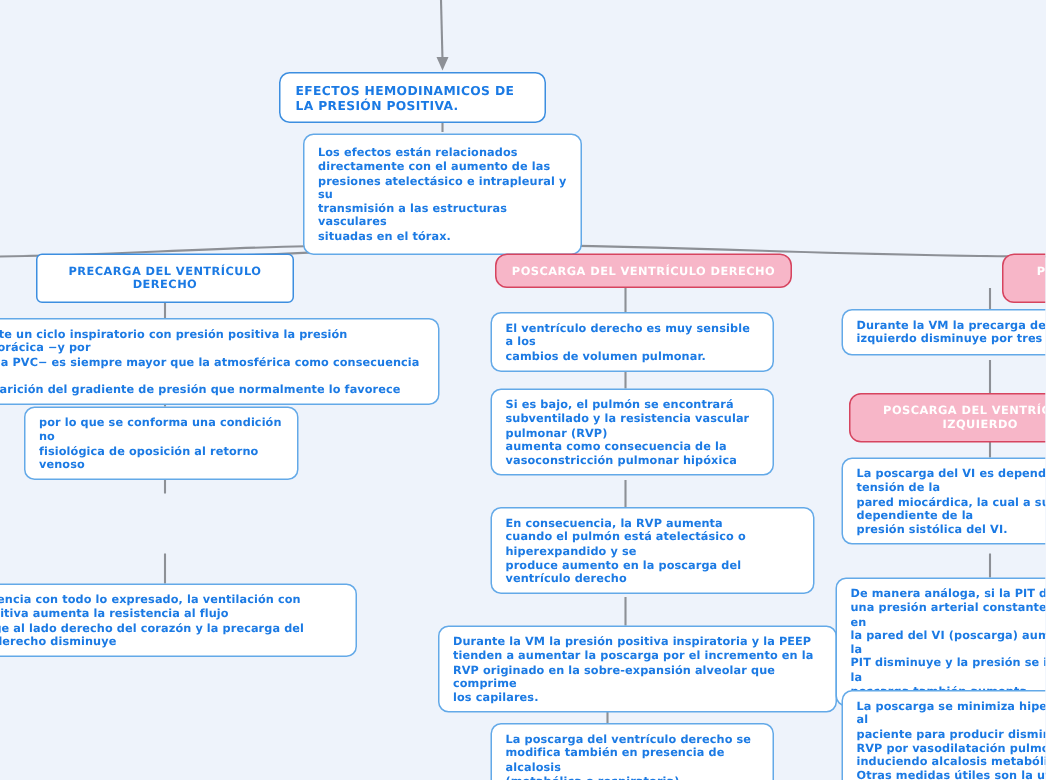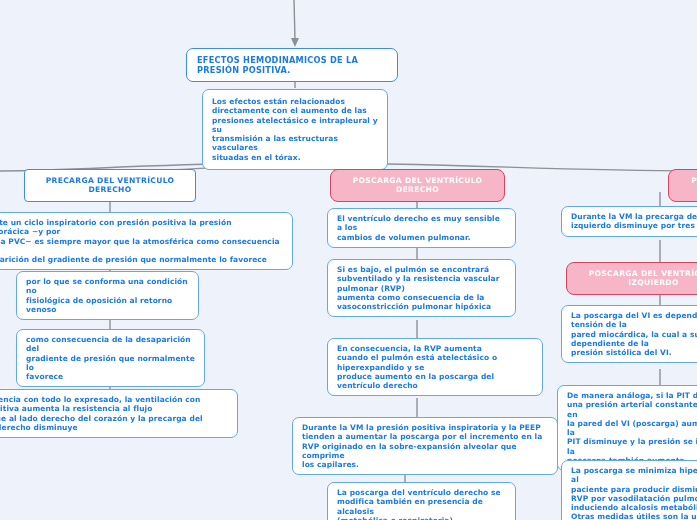--- a/index.html
+++ b/index.html
@@ -103,48 +103,45 @@
     <line x1="417" y1="398" x2="417" y2="417" stroke="#8d9096" stroke-width="1.4"></line>
     <line x1="405" y1="463" x2="405" y2="482" stroke="#8d9096" stroke-width="1.4"></line>
 
     <line x1="660" y1="192" x2="660" y2="206" stroke="#8d9096" stroke-width="1.4"></line>
     <line x1="660" y1="240" x2="660" y2="262" stroke="#8d9096" stroke-width="1.4"></line>
     <line x1="660" y1="288" x2="660" y2="305" stroke="#8d9096" stroke-width="1.4"></line>
     <line x1="660" y1="369" x2="660" y2="385" stroke="#8d9096" stroke-width="1.4"></line>
     <line x1="660" y1="445" x2="660" y2="460" stroke="#8d9096" stroke-width="1.4"></line>
   </svg>
 
-  <div class="node root" style="left:186px; top:48px; width:212px;">EFECTOS HEMODINAMICOS DE LA PRESIÓN POSITIVA.</div>
+  <div class="node root" style="left:186px; top:48px; width:178px;">EFECTOS HEMODINAMICOS DE LA PRESIÓN POSITIVA.</div>
 
   <div class="node intro" style="left:202px; top:89px; width:186px;">Los efectos están relacionados
 directamente con el aumento de las
 presiones atelectásico e intrapleural y su
 transmisión a las estructuras vasculares
 situadas en el tórax.</div>
 
   <div class="node branch-blue" style="left:24px; top:169px; width:172px; text-align:center;">PRECARGA DEL VENTRÍCULO DERECHO</div>
 
   <div class="node leaf" style="left:-36px; top:212px; width:329px;">durante un ciclo inspiratorio con presión positiva la presión intratorácica −y por
 ende la PVC− es siempre mayor que la atmosférica como consecuencia de la
 desaparición del gradiente de presión que normalmente lo favorece</div>
 
   <div class="node leaf" style="left:16px; top:271px; width:183px;">por lo que se conforma una condición no
 fisiológica de oposición al retorno
 venoso</div>
 
-  <div class="node leaf" style="left:16px; top:329px; width:189px;">como consecuencia de la desaparición del
-gradiente de presión que normalmente lo
-favorece</div>
 
   <div class="node leaf" style="left:-60px; top:389px; width:298px;">en consecuencia con todo lo expresado, la ventilación con
 presión positiva aumenta la resistencia al flujo
 que se dirige al lado derecho del corazón y la precarga del
 ventrículo derecho disminuye</div>
 
-  <div class="node branch-pink" style="left:330px; top:169px; width:175px; text-align:center;">POSCARGA DEL VENTRÍCULO DERECHO</div>
+  <div class="node branch-pink" style="left:330px; top:169px; width:198px; text-align:center;">POSCARGA DEL VENTRÍCULO DERECHO</div>
 
   <div class="node leaf" style="left:327px; top:259px; width:189px;">Si es bajo, el pulmón se encontrará
 subventilado y la resistencia vascular
 pulmonar (RVP)
 aumenta como consecuencia de la
 vasoconstricción pulmonar hipóxica</div>
 
   <div class="node leaf" style="left:327px; top:208px; width:189px;">El ventrículo derecho es muy sensible a los
 cambios de volumen pulmonar.</div>
 

